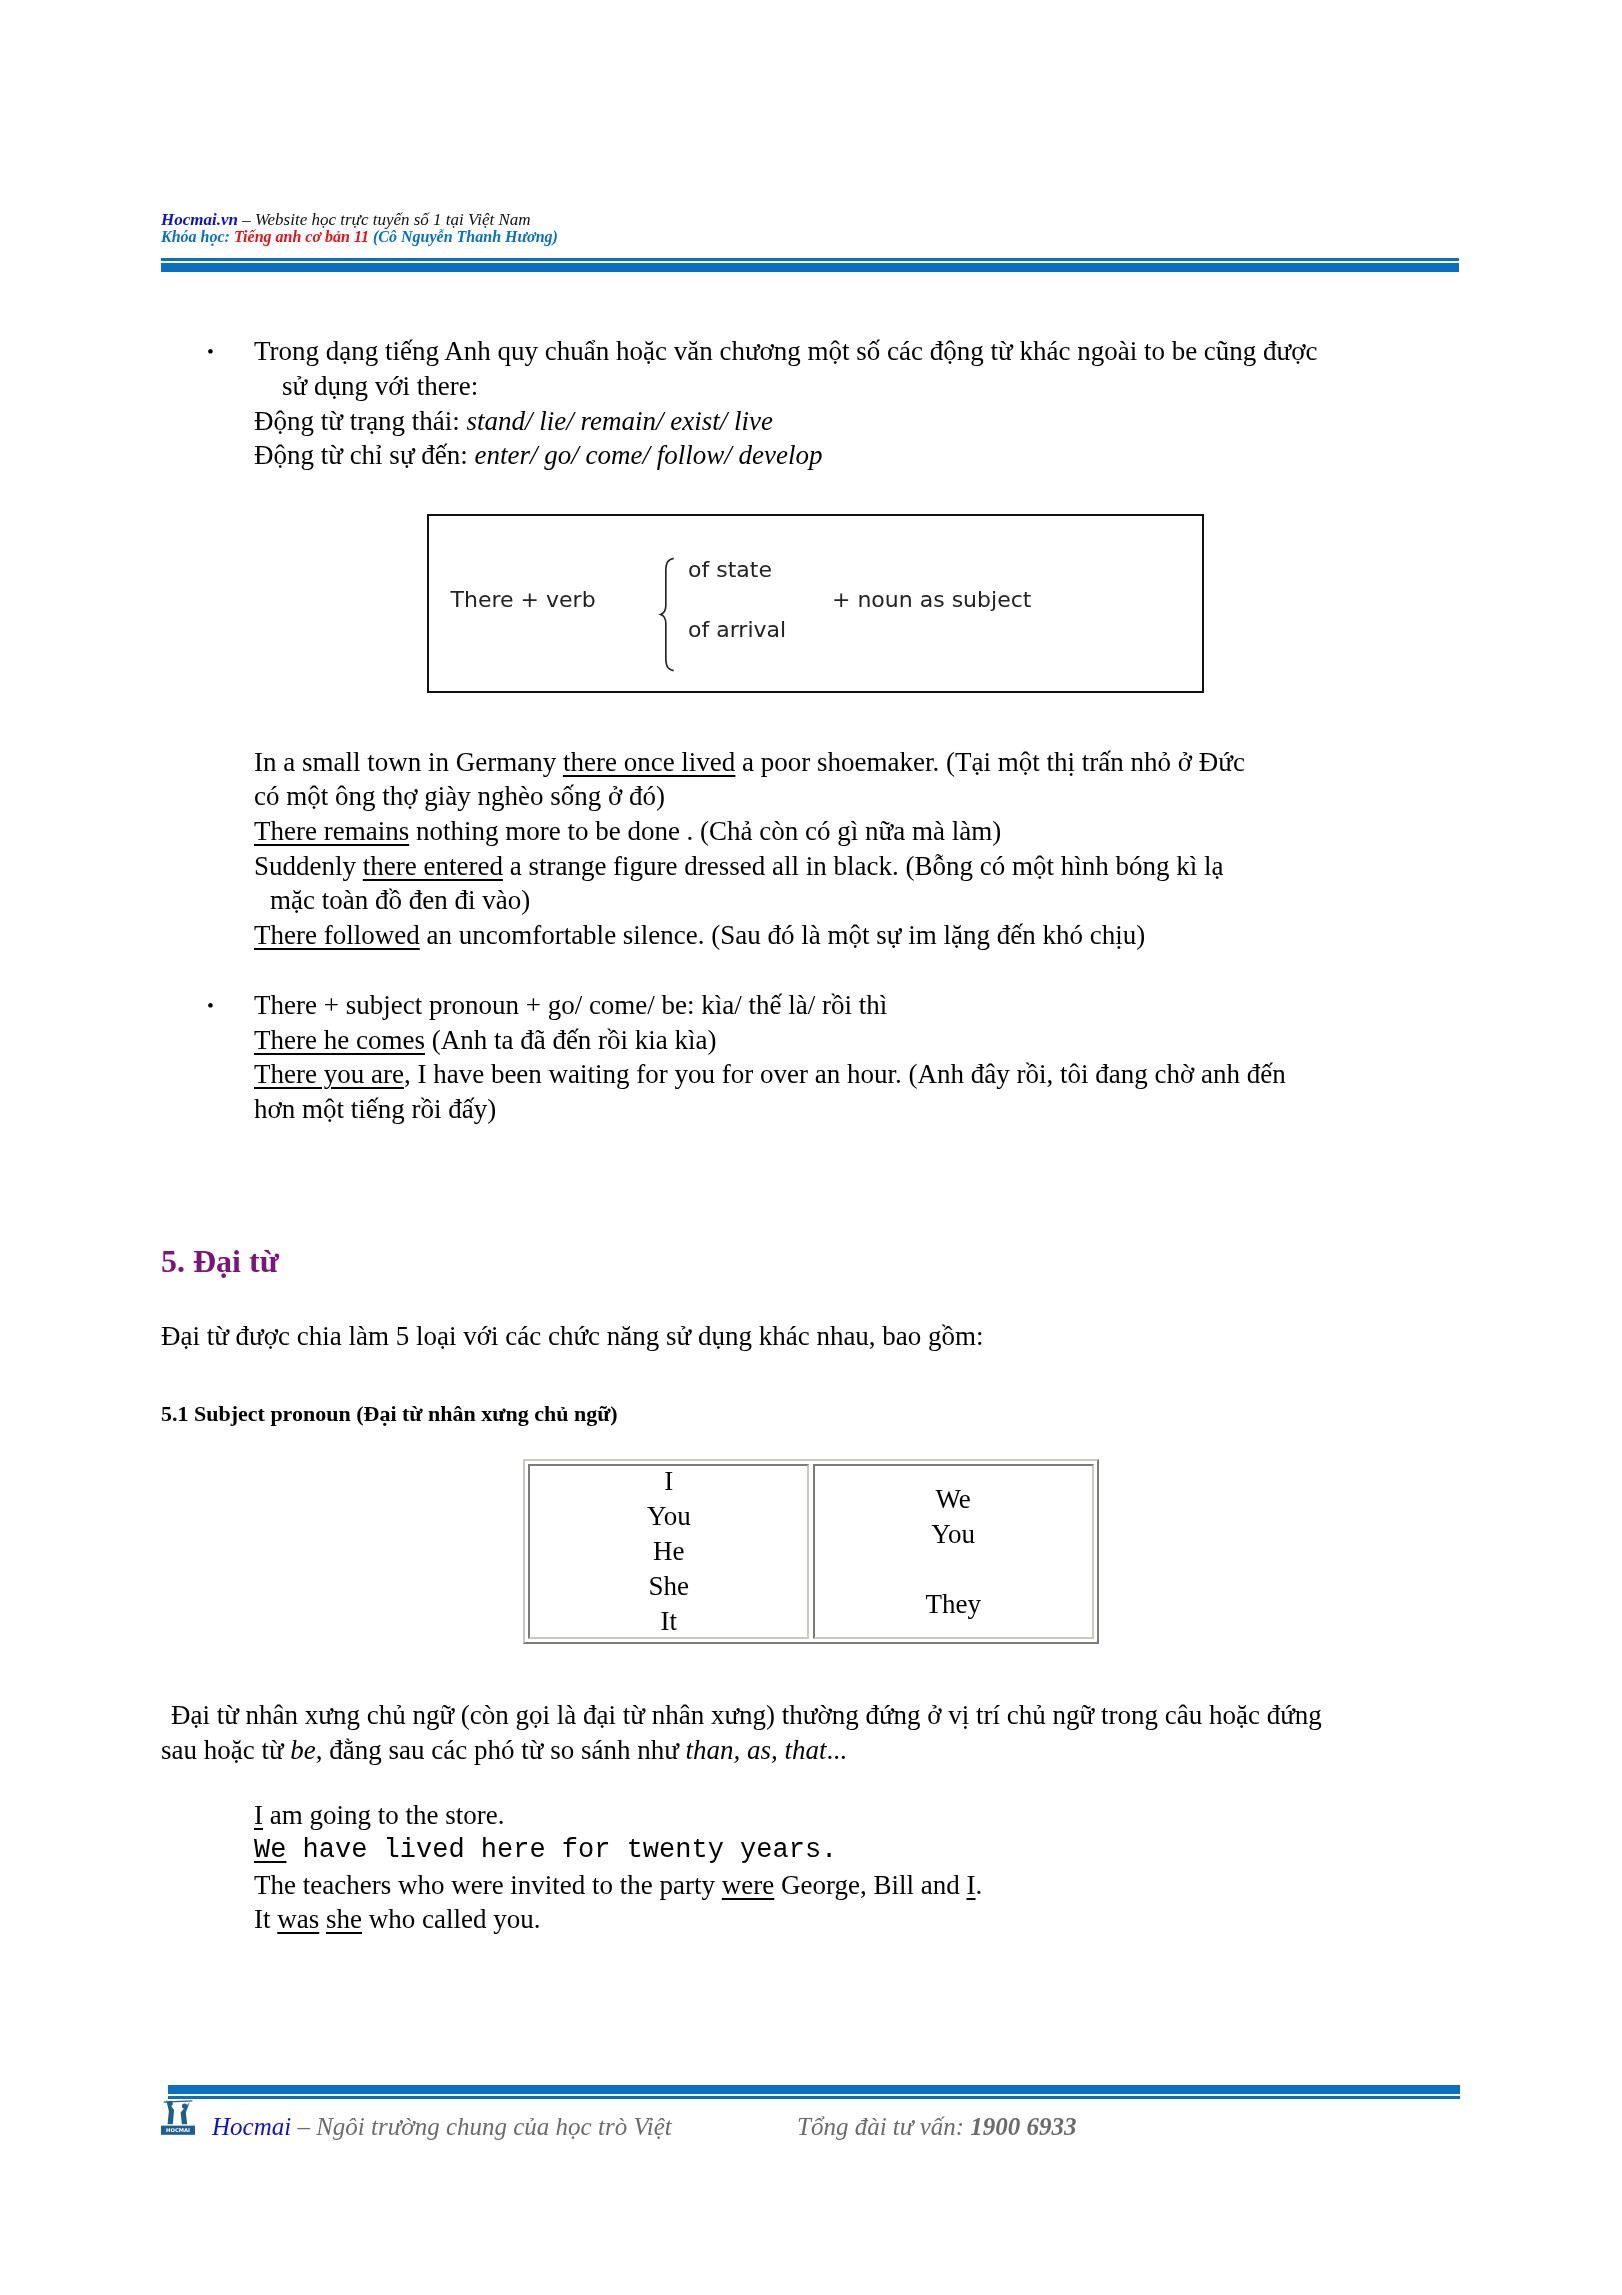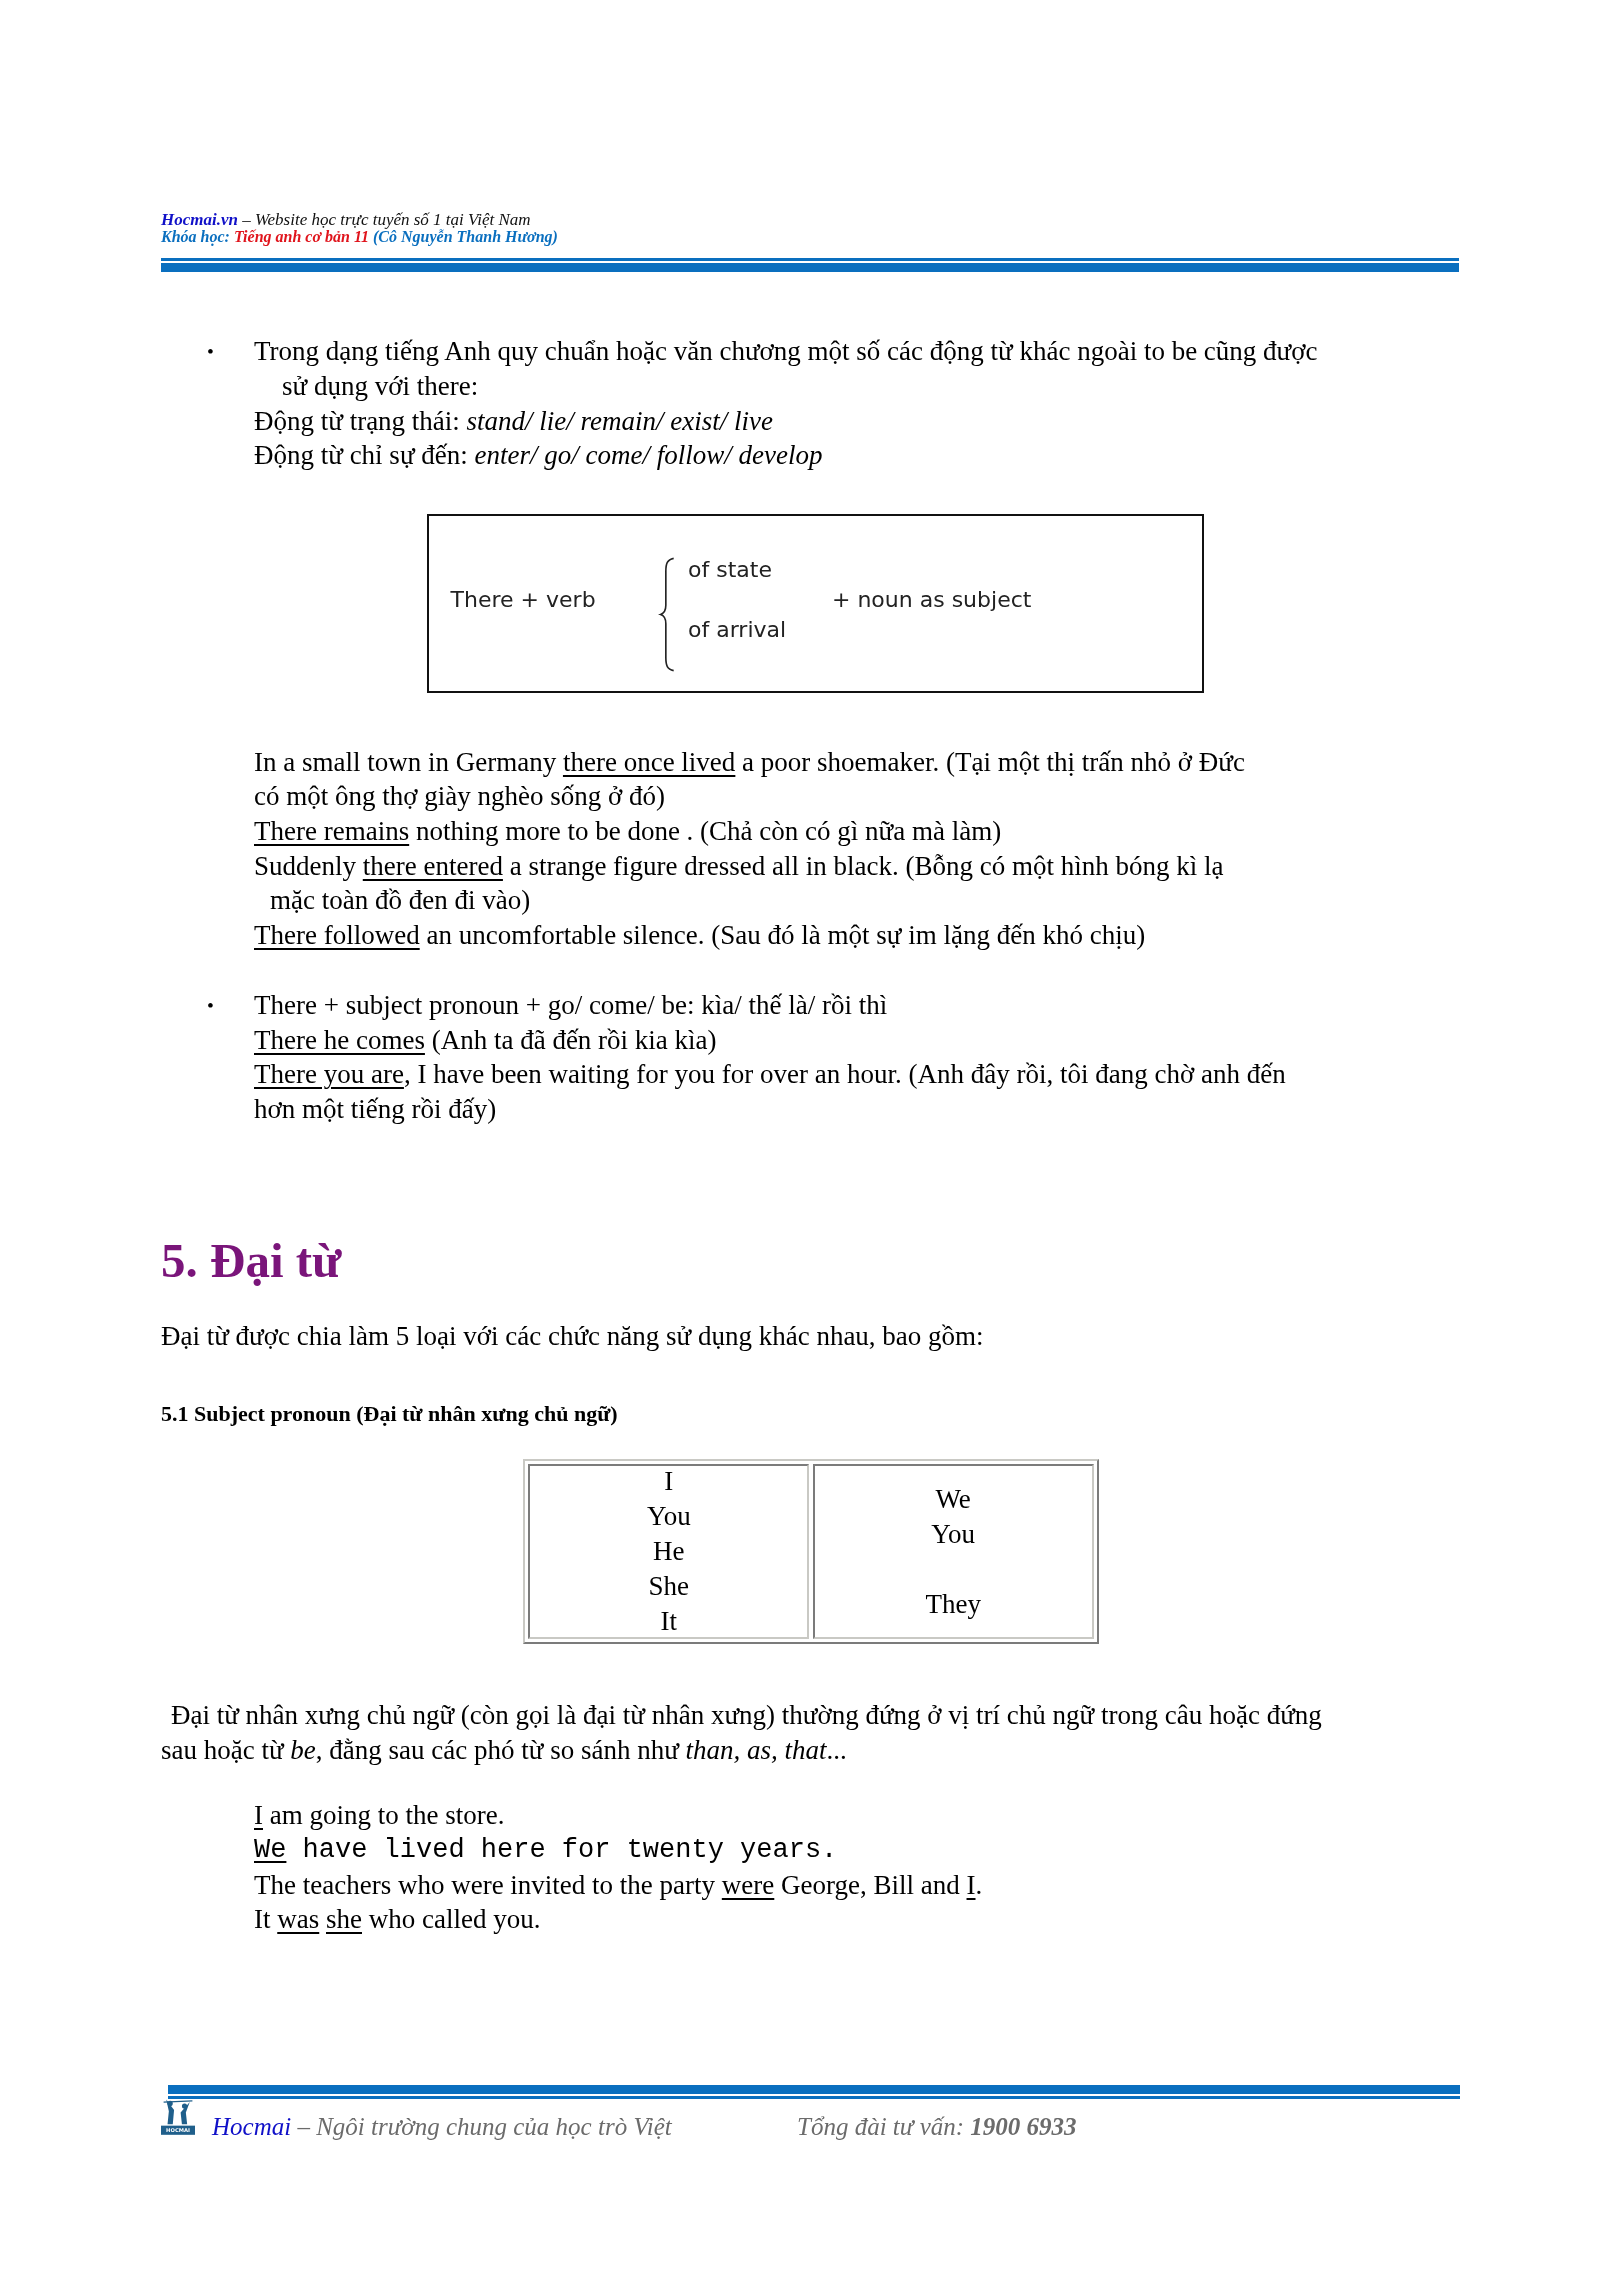--- a/index.html
+++ b/index.html
@@ -22,21 +22,21 @@
     .bullet { font-size: 19.6px; line-height: 35px; }
     .u { text-decoration: underline; text-underline-offset: 3.9px; text-decoration-thickness: 2px; }
     .i { font-style: italic; }
 
     
     .formula-box { left: 427px; top: 514px; width: 777px; height: 179px; border: 2px solid #111; box-sizing: border-box; background: #fff; }
     .fbox-text { font-family: "DejaVu Sans", sans-serif; font-size: 22px; color: #222; white-space: nowrap; }
     .brace { font-family: "DejaVu Sans", sans-serif; color: #222; }
 
     
-    .h-sec { left: 161px; top: 1235px; font-size: 49px; line-height: 52px; font-weight: bold; color: #7a157a; white-space: nowrap; }
+    .h-sec { left: 161px; top: 1235px; font-size: 32px; line-height: 52px; font-weight: bold; color: #7a157a; white-space: nowrap; }
     .h-sub { left: 161px; top: 1394px; font-size: 22px; line-height: 39px; font-weight: bold; white-space: nowrap; }
 
     
     .ptable { left: 523px; top: 1459px; width: 576px; height: 185px; border: 2.6px solid #c9c9c4; border-bottom-color: #7b7b7b; border-right-color: #7b7b7b; box-sizing: border-box; padding: 3.3px; display: flex; gap: 3.3px; background: #fff; }
     .pcell { flex: 1; border: 2.6px solid #7b7b7b; border-bottom-color: #c9c9c4; border-right-color: #c9c9c4; box-sizing: border-box; display: flex; flex-direction: column; align-items: center; justify-content: center; font-size: 27px; line-height: 35px; }
     .pcell .gap { height: 35px; }
 
     
     .footer-text { top: 2110px; font-family: "Liberation Serif", serif; font-style: italic; font-size: 25px; line-height: 33px; white-space: nowrap; color: #6b6b6b; }
     .logo { left: 161px; top: 2098px; width: 34px; height: 37px; }

